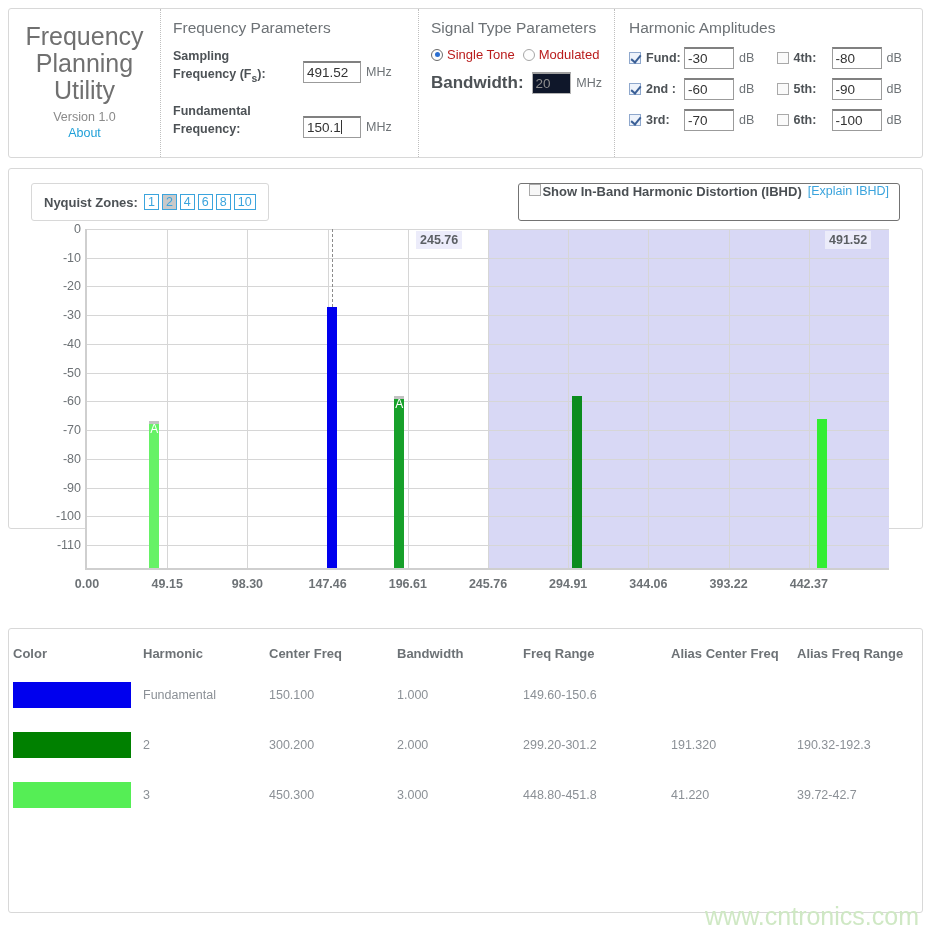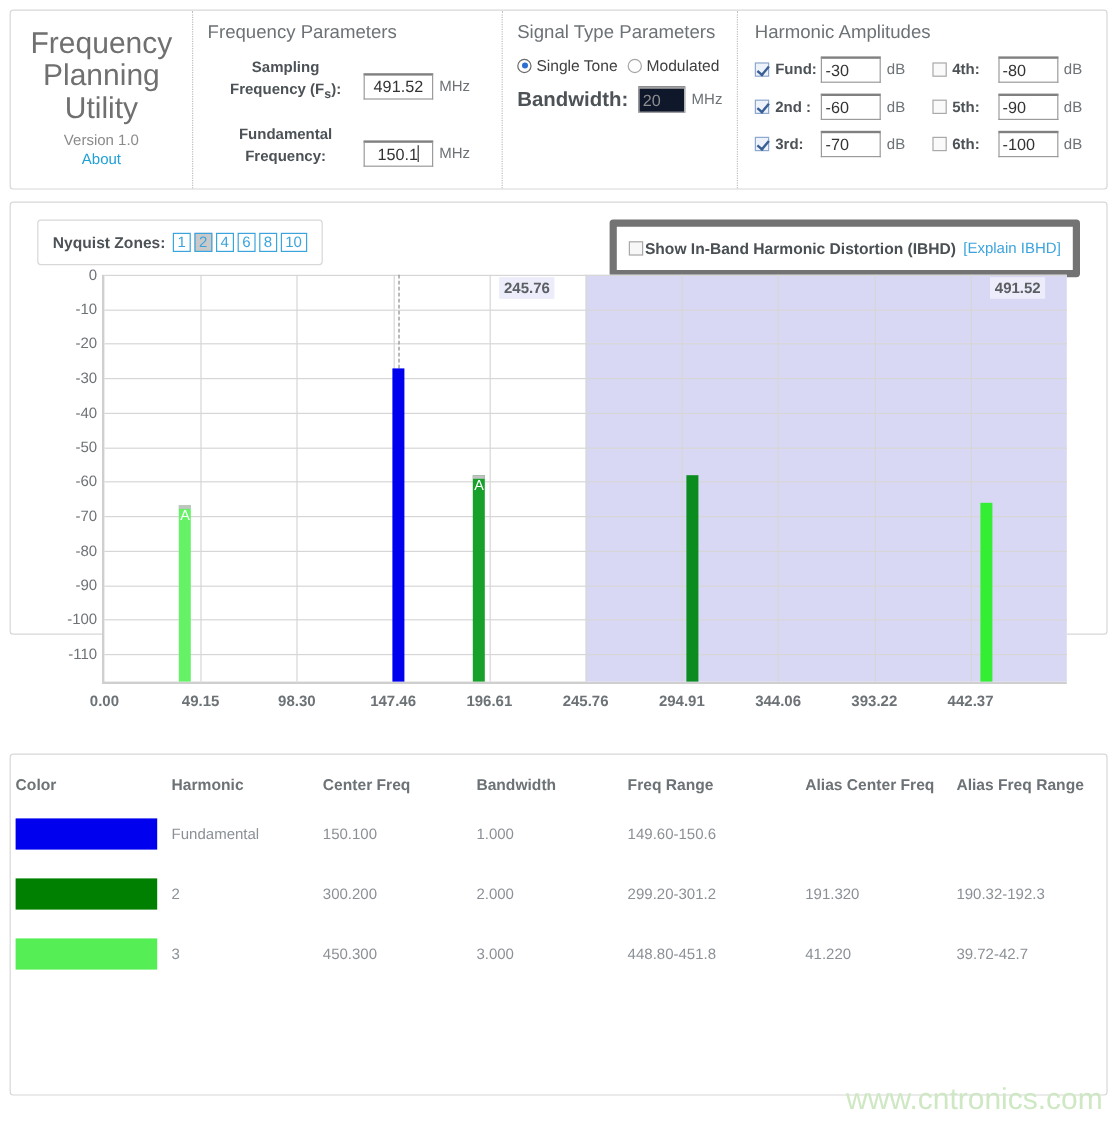--- a/index.html
+++ b/index.html
@@ -63,21 +63,20 @@
     color: #6d7276;
     margin-bottom: 10px;
     white-space: nowrap;
   }
 
   #col-freq { width: 258px; }
   .freq-row {
     display: flex;
     align-items: flex-start;
     margin-bottom: 14px;
-    text-align: center;
   }
   .freq-label {
     font-weight: bold;
     font-size: 12.5px;
     color: #4d5256;
     width: 130px;
     line-height: 18px;
   }
   .inp {
     box-sizing: border-box;
@@ -112,21 +111,21 @@
     height: 14px;
     background: #333;
     vertical-align: -2px;
   }
 
   #col-signal { width: 196px; }
   .radio-row {
     display: flex;
     align-items: center;
     font-size: 13px;
-    color: #404040;
+    color: #b91c1c;
     margin-bottom: 10px;
     white-space: nowrap;
   }
   .radio {
     display: inline-block;
     width: 12px; height: 12px;
     border-radius: 50%;
     border: 1px solid #a6a6a6;
     background: #fdfdfd;
     box-sizing: border-box;
@@ -222,24 +221,23 @@
   }
   .zone-btn.sel {
     background: #c9c9c9;
     color: #3ba4dd;
   }
 
   #ibhd-box {
     position: absolute;
     right: 22px; top: 14px;
     height: 36px;
-    border: 6px solid #737373;
+    border: 1px solid #737373;
     border-radius: 3px;
     display: flex;
-    align-items: center;
     padding: 0 10px;
     background: #fff;
     white-space: nowrap;
   }
   .ibhd-chk {
     display: inline-block;
     width: 12px; height: 12px;
     box-sizing: border-box;
     border: 1px solid #a9a9a9;
     background: #f7f7f7;

